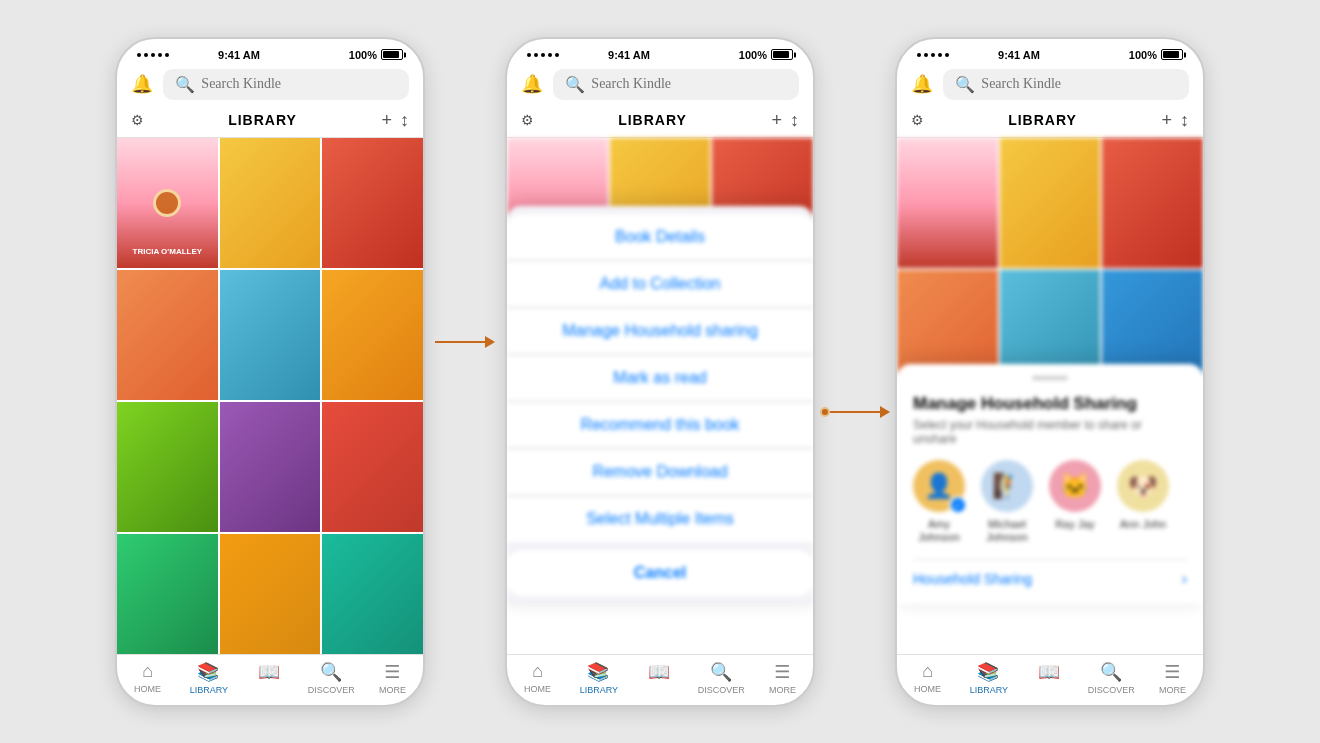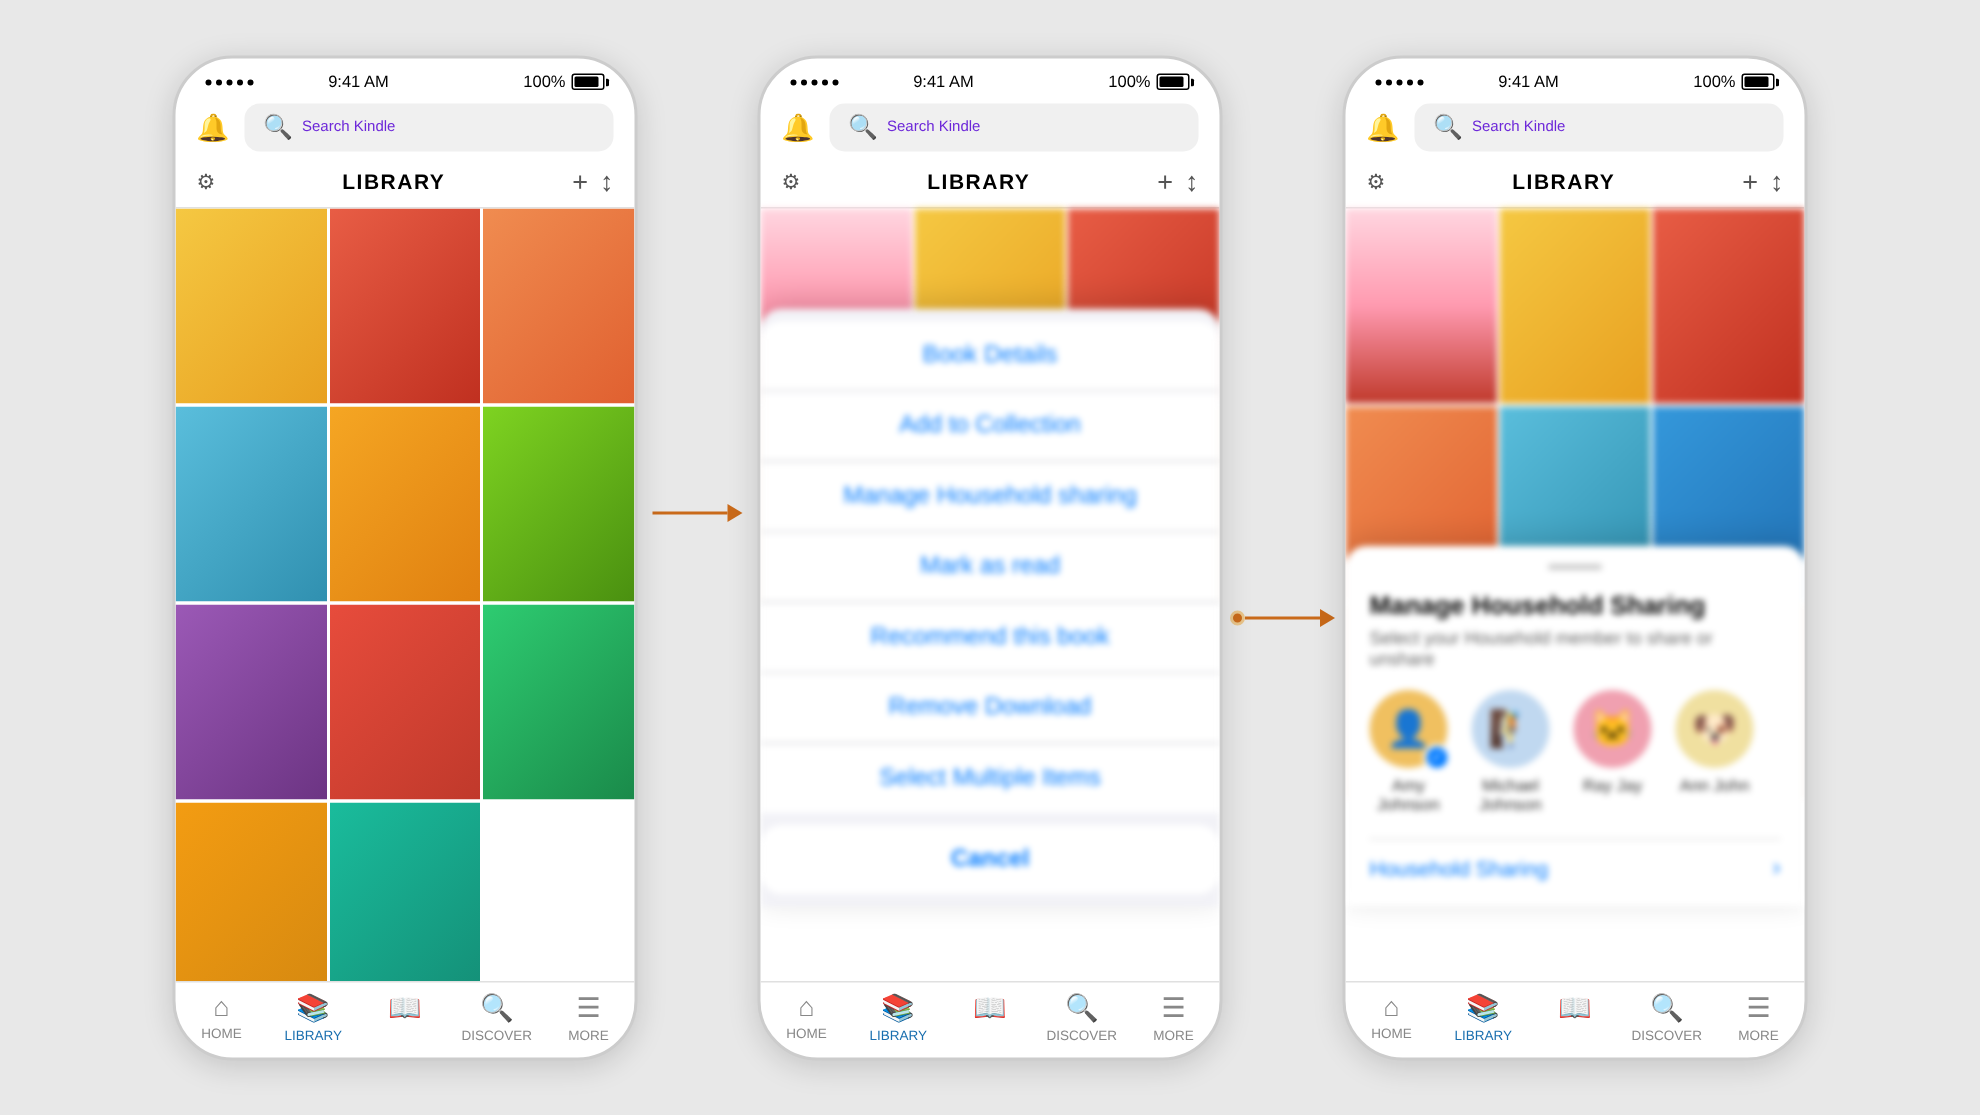--- a/index.html
+++ b/index.html
@@ -73,21 +73,21 @@
       box-shadow: 0 4px 20px rgba(0,0,0,0.15);
     }
 
     
     .status-bar {
       display: flex;
       justify-content: space-between;
       align-items: center;
       padding: 10px 20px 4px;
       font-size: 11px;
-      font-weight: 400;
+      font-weight: 700;
       color: #000;
     }
     .status-left { display: flex; gap: 3px; align-items: center; }
     .status-dot { width: 4px; height: 4px; border-radius: 50%; background: #000; }
     .status-right { display: flex; gap: 4px; align-items: center; font-size: 11px; margin-left: 40px; }
     .battery {
       width: 22px; height: 11px;
       border: 1.5px solid #000;
       border-radius: 2px;
       position: relative;
@@ -118,21 +118,21 @@
     .bell-icon { font-size: 18px; color: #555; }
     .search-input {
       flex: 1;
       background: #f0f0f0;
       border-radius: 10px;
       padding: 6px 12px;
       display: flex;
       align-items: center;
       gap: 6px;
     }
-    .search-input-text { font-size: 10px; color: #6d28d9; }
+    .search-input-text { font-size: 14px; color: #737373; font-family: Liberation Serif, serif; }
 
     
     .library-header {
       display: flex;
       align-items: center;
       padding: 6px 14px;
       border-bottom: 1px solid #e0e0e0;
     }
     .filter-icon { font-size: 14px; color: #555; }
     .library-title {
@@ -411,20 +411,26 @@
         <div class="header-icons">
           <span>+</span>
           <span>↕</span>
         </div>
       </div>
 
       <div class="book-grid-wrapper">
         <div class="book-grid">
 
           <div class="book-cell">
+            <div class="book-cover cover-good-girl">
+              <div class="long-press-dot"></div>
+              <div class="good-girl-text">TRICIA O'MALLEY</div>
+            </div>
+          </div>
+          <div class="book-cell">
             <div class="book-cover cover-1"></div>
           </div>
           <div class="book-cell">
             <div class="book-cover cover-2"></div>
           </div>
 
           <div class="book-cell">
             <div class="book-cover cover-3"></div>
           </div>
           <div class="book-cell">

